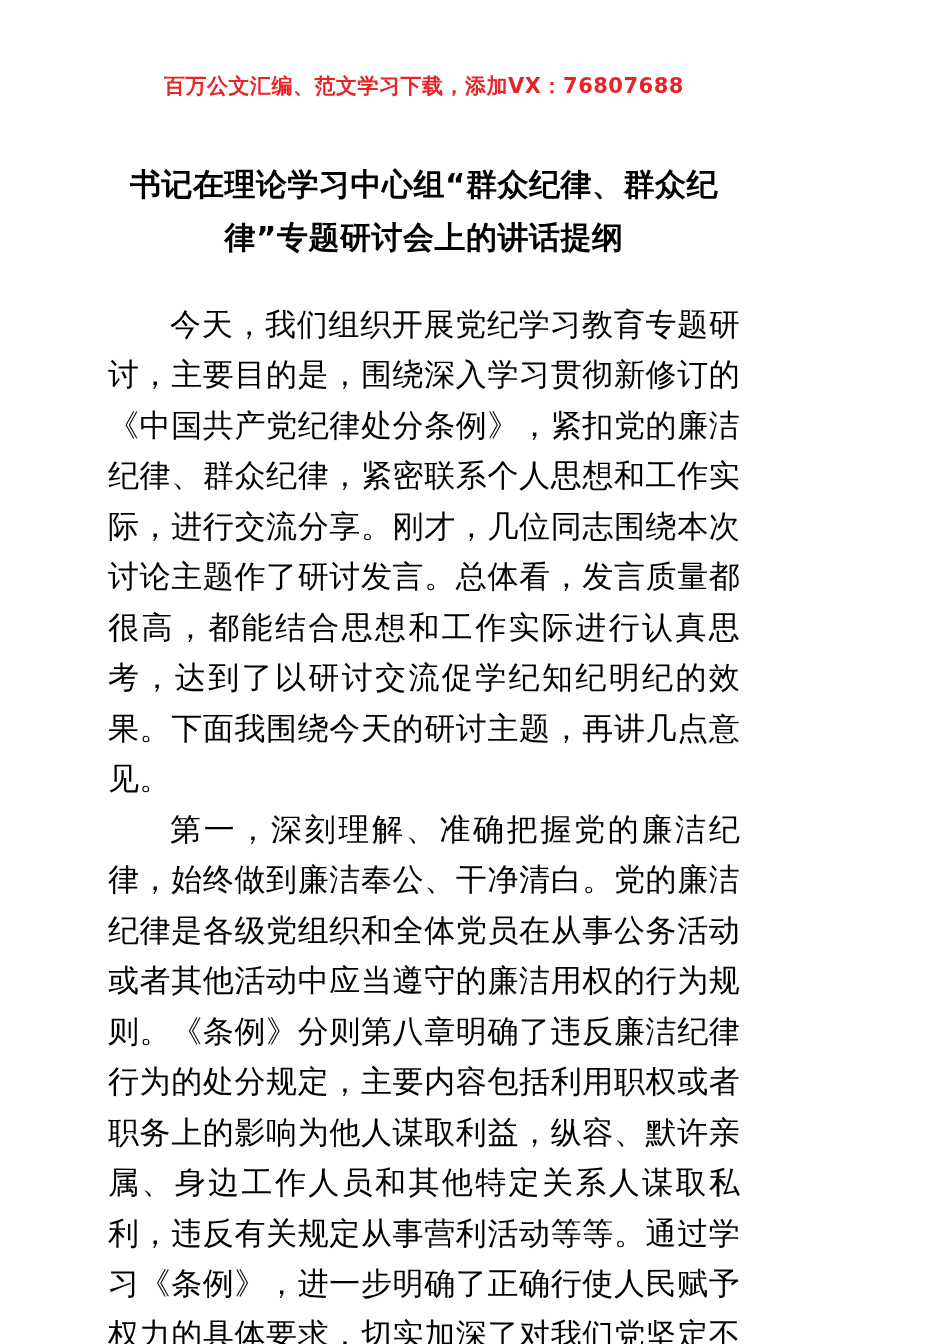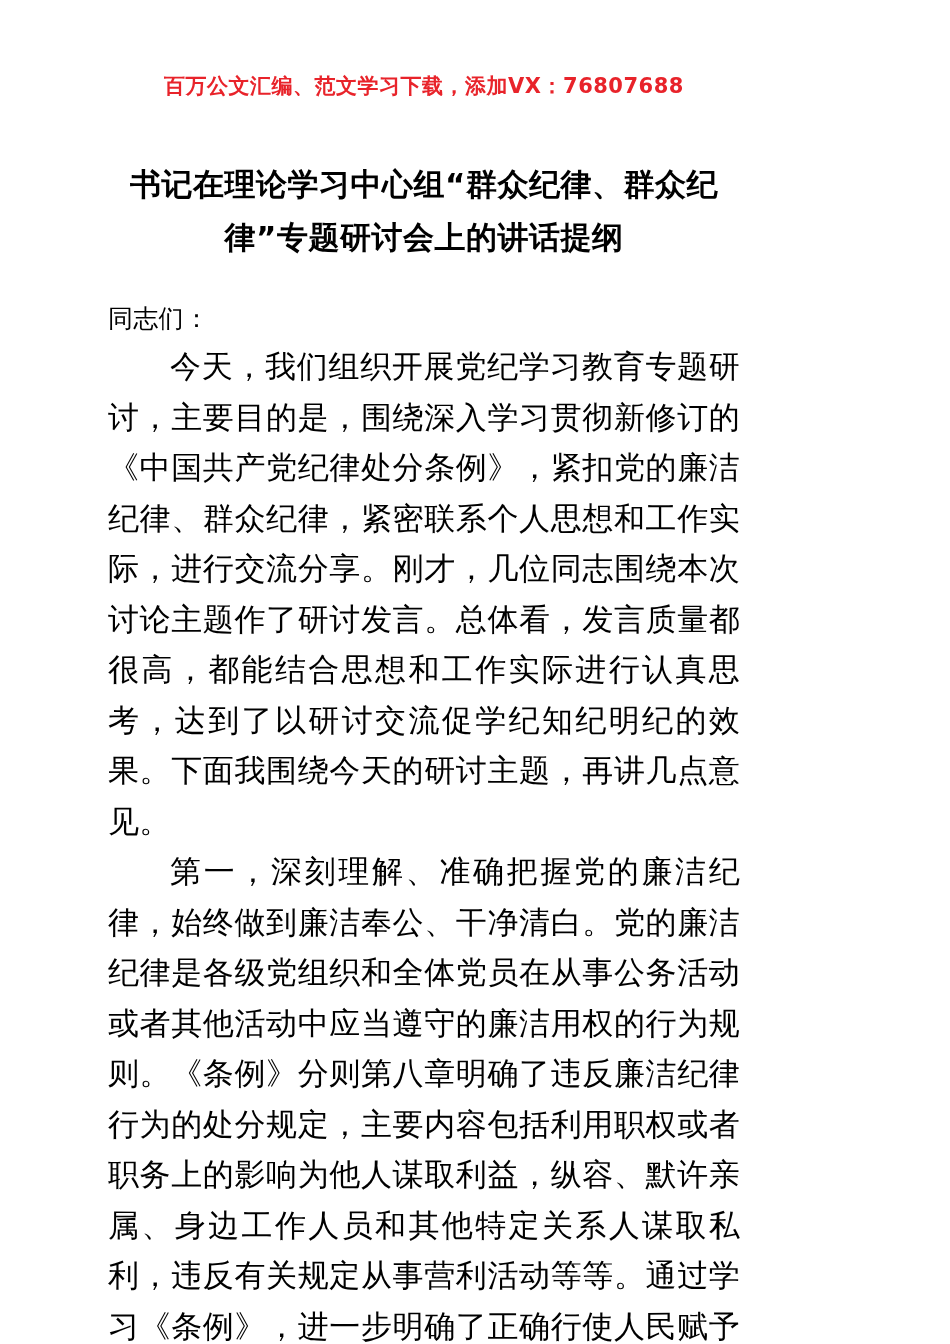--- a/index.html
+++ b/index.html
@@ -58,19 +58,18 @@
 </style>
 </head>
 <body>
 
 <div class="page">
 
   <div class="watermark">百万公文汇编、范文学习下载，添加VX：76807688</div>
 
   <h1 class="doc-title">书记在理论学习中心组“群众纪律、群众纪律”专题研讨会上的讲话提纲</h1>
 
-  <p class="salutation">同志们：</p>
 
   <p class="body-para">今天，我们组织开展党纪学习教育专题研讨，主要目的是，围绕深入学习贯彻新修订的《中国共产党纪律处分条例》，紧扣党的廉洁纪律、群众纪律，紧密联系个人思想和工作实际，进行交流分享。刚才，几位同志围绕本次讨论主题作了研讨发言。总体看，发言质量都很高，都能结合思想和工作实际进行认真思考，达到了以研讨交流促学纪知纪明纪的效果。下面我围绕今天的研讨主题，再讲几点意见。</p>
 
   <p class="body-para">第一，深刻理解、准确把握党的廉洁纪律，始终做到廉洁奉公、干净清白。党的廉洁纪律是各级党组织和全体党员在从事公务活动或者其他活动中应当遵守的廉洁用权的行为规则。《条例》分则第八章明确了违反廉洁纪律行为的处分规定，主要内容包括利用职权或者职务上的影响为他人谋取利益，纵容、默许亲属、身边工作人员和其他特定关系人谋取私利，违反有关规定从事营利活动等等。通过学习《条例》，进一步明确了正确行使人民赋予权力的具体要求，切实加深了对我们党坚定不移推进反腐败斗争的认识和理解。我们作为党员领导干部，既要从小事小节守起，把廉洁从政的防线筑牢，更要管好亲属和身边人管好分管战线和分管领域，努力营造风清气正的政治生态一要始终保持头脑清醒。坚守正确的价值观和道德底线，增强自我约束能力，时刻警醒自己不为个人私利牺牲公共利益，始终保持对公正、诚信的敬畏之心。严格遵守法律法规和职业道德规范，深入学习法规和相关规定，切实履</p>
 
 </div>
 
 </body></html>

